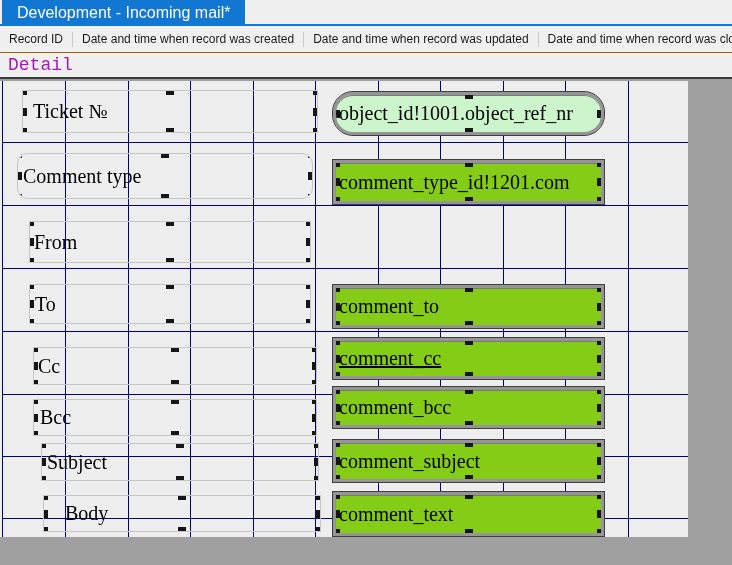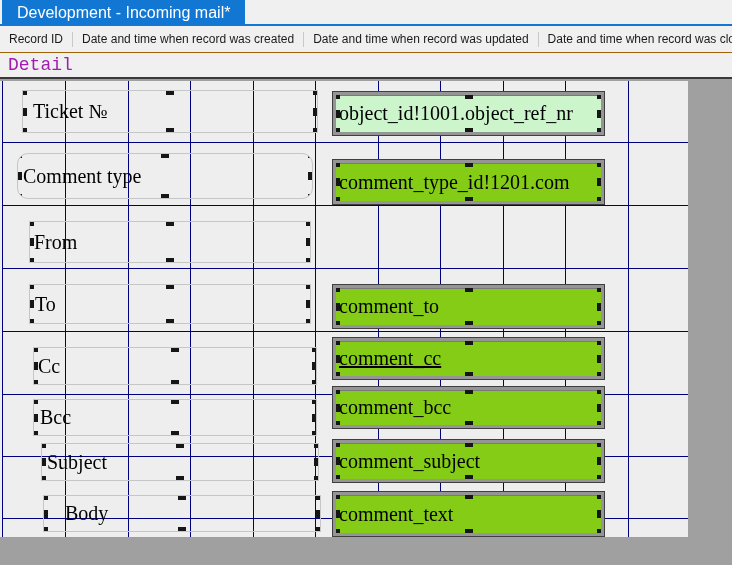--- a/index.html
+++ b/index.html
@@ -45,21 +45,21 @@
   }
   .gl-v{position:absolute;top:0;width:1px;height:456px;background:var(--navy);z-index:1;}
   .gl-h{position:absolute;left:2px;width:686px;height:1px;background:var(--navy);z-index:1;}
   
   .sel{position:absolute;box-sizing:border-box;z-index:2;
        font-family:"Liberation Serif","DejaVu Serif",serif;font-size:20px;color:#000;
        display:flex;align-items:center;white-space:nowrap;overflow:hidden;cursor:move;}
   .lbl{background:transparent;border:1px solid #c6c6c6;}
   .fld{background:#84cc16;border:3px solid #959595;outline:1px solid #3f3f3f;
        box-shadow:inset 0 1px 0 #7a7a7a;padding-left:3px;}
-  .fld.green{background:var(--green);}
+  .fld.green{background:var(--green);border-radius:20px;}
   .handle{position:absolute;width:8px;height:8px;background:#161616;z-index:6;}
   .h-tl{left:-4px;top:-4px}        .h-tm{left:50%;margin-left:-4px;top:-4px}    .h-tr{right:-4px;top:-4px}
   .h-ml{left:-4px;top:50%;margin-top:-4px}                                      .h-mr{right:-4px;top:50%;margin-top:-4px}
   .h-bl{left:-4px;bottom:-4px}     .h-bm{left:50%;margin-left:-4px;bottom:-4px} .h-br{right:-4px;bottom:-4px}
 </style>
 </head>
 <body>
 
 <div class="screen">
 

